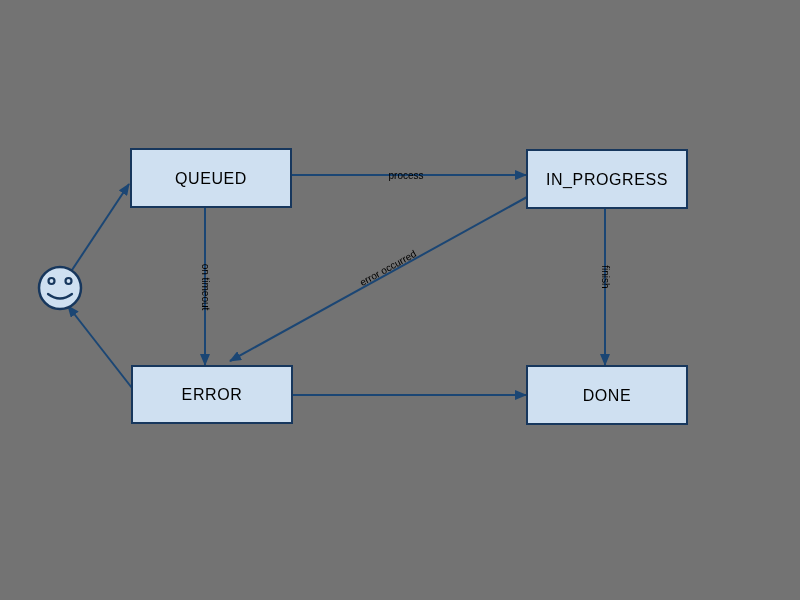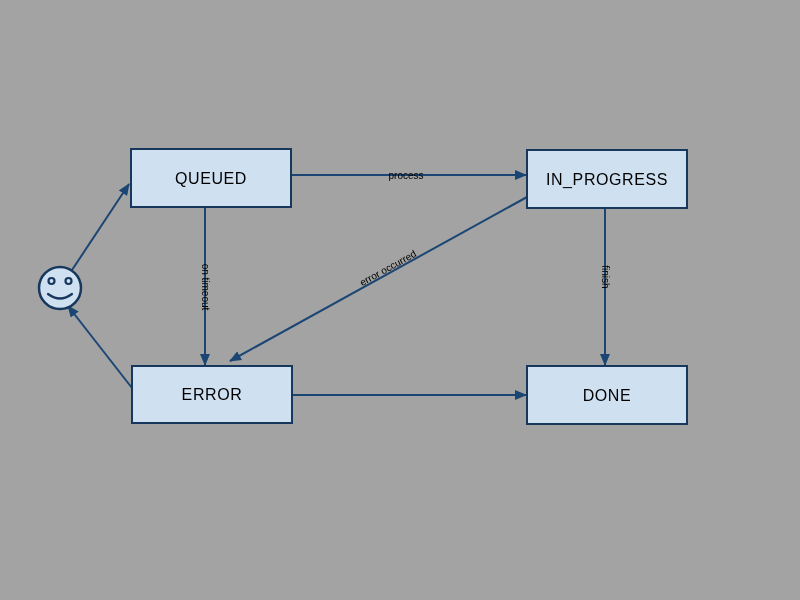--- a/index.html
+++ b/index.html
@@ -8,21 +8,21 @@
     width: 800px;
     height: 600px;
     background: #000000;
     overflow: hidden;
     font-family: "Liberation Sans", sans-serif;
   }
   #stage {
     position: relative;
     width: 800px;
     height: 600px;
-    background: #a3a3a3;
+    background: #737373;
   }
   svg { display: block; }
   .node-label {
     font-family: "Liberation Sans", sans-serif;
     font-size: 16px;
     letter-spacing: 0.6px;
     fill: #000000;
   }
   .edge-label {
     font-family: "Liberation Sans", sans-serif;

